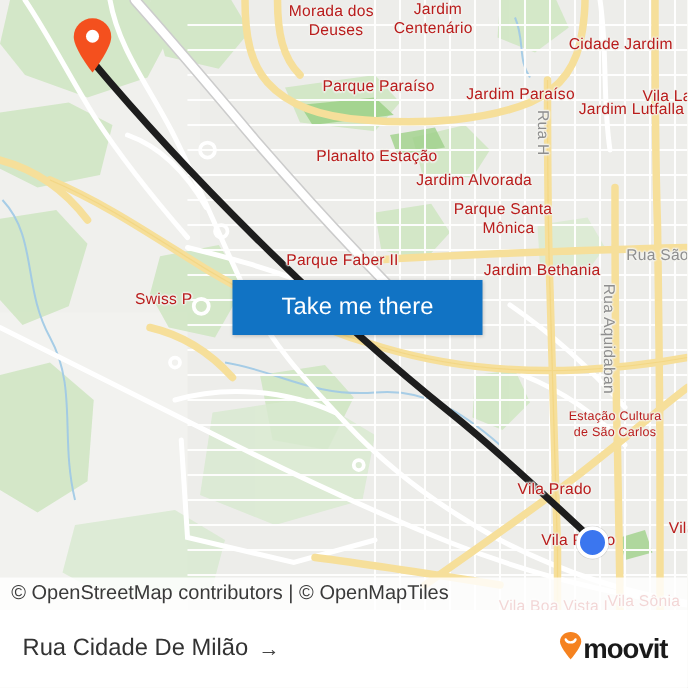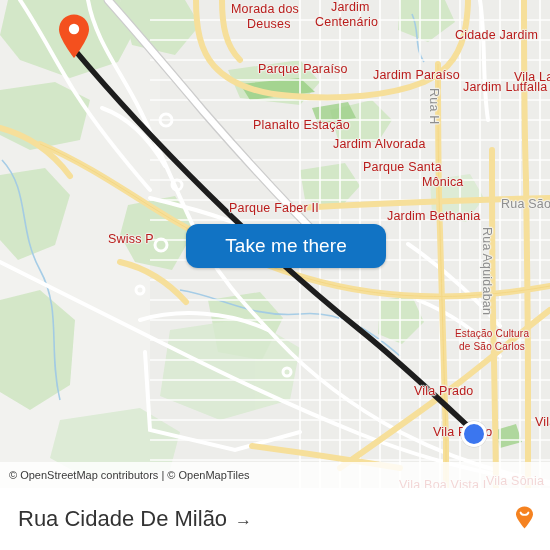--- a/index.html
+++ b/index.html
@@ -78,21 +78,21 @@
 
   
   .cta {
     position: absolute;
     left: 186px;
     top: 224px;
     width: 200px;
     height: 44px;
     background: #1173c4;
     border: none;
-    border-radius: 12px;
+    border-radius: 0;
     color: #ffffff;
     font-family: "Liberation Sans", sans-serif;
     font-size: 19px;
     letter-spacing: 0.1px;
     cursor: pointer;
     padding: 0;
     box-shadow: 0 1px 3px rgba(0,0,0,0.22);
     display: flex;
     align-items: center;
     justify-content: center;
@@ -106,21 +106,21 @@
     width: 100%;
     height: 26px;
     background: rgba(255,255,255,0.82);
     display: flex;
     align-items: center;
     box-sizing: border-box;
     padding-left: 9px;
   }
   .attrib-text {
     font-family: "Liberation Sans", sans-serif;
-    font-size: 11px;
+    font-size: 16px;
     color: #3a3a3a;
     white-space: pre;
   }
 
   
   .footer {
     position: absolute;
     left: 0;
     top: 488px;
     width: 550px;
@@ -132,21 +132,21 @@
     padding: 0 16px 0 18px;
   }
   .route-line {
     display: flex;
     align-items: center;
     flex: 1 1 auto;
     min-width: 0;
   }
   .route-origin, .route-dest {
     font-family: "Liberation Sans", sans-serif;
-    font-size: 22px;
+    font-size: 19px;
     color: #333333;
     white-space: nowrap;
   }
   .route-arrow {
     margin: 0 8px;
     font-size: 17px;
     color: #444444;
     line-height: 1;
   }
   .brand {
@@ -322,21 +322,21 @@
       <div class="lbl" style="left:331px; top:0px;">Jardim</div>
       <div class="lbl" style="left:315px; top:15px;">Centenário</div>
       <div class="lbl" style="left:455px; top:28px;">Cidade Jardim</div>
       <div class="lbl" style="left:258px; top:62px;">Parque Paraíso</div>
       <div class="lbl" style="left:373px; top:68px;">Jardim Paraíso</div>
       <div class="lbl" style="left:514px; top:70px;">Vila La</div>
       <div class="lbl" style="left:463px; top:80px;">Jardim Lutfalla</div>
       <div class="lbl" style="left:253px; top:118px;">Planalto Estação</div>
       <div class="lbl" style="left:297px; top:137px;margin-left:36px;">Jardim Alvorada</div>
       <div class="lbl" style="left:363px; top:160px;">Parque Santa</div>
-      <div class="lbl" style="left:386px; top:175px;margin-left:36px;">Mônica</div>
+      <div class="lbl" style="left:386px; top:175px;">Mônica</div>
       <div class="lbl" style="left:229px; top:201px;">Parque Faber II</div>
       <div class="lbl" style="left:387px; top:209px;">Jardim Bethania</div>
       <div class="lbl street" style="left:501px; top:197px;">Rua São</div>
       <div class="lbl" style="left:108px; top:232px;">Swiss P</div>
       <div class="lbl small" style="left:455px; top:328px;">Estação Cultura</div>
       <div class="lbl small" style="left:459px; top:341px;">de São Carlos</div>
       <div class="lbl" style="left:414px; top:384px;">Vila Prado</div>
       <div class="lbl" style="left:433px; top:425px;">Vila Prado</div>
       <div class="lbl" style="left:535px; top:415px;">Vila</div>
       <div class="lbl" style="left:399px; top:456px;margin-top:22px;">Vila Boa Vista I</div>
@@ -369,16 +369,17 @@
       <span class="route-origin">Rua Cidade De Milão</span>
       <span class="route-arrow">→</span>
     </div>
     <div class="brand">
       <span>
         <svg width="19" height="23" viewBox="0 0 19 23">
           <path d="M9.5 22.5 C9.5 22.5 1 12.8 1 8.2 C1 3.9 4.8 0.6 9.5 0.6 C14.2 0.6 18 3.9 18 8.2 C18 12.8 9.5 22.5 9.5 22.5 Z" fill="#f58220"></path>
           <path d="M5.6 6.6 C6.6 9.6 12.4 9.6 13.4 6.6" stroke="#ffffff" stroke-width="1.9" fill="none" stroke-linecap="round"></path>
         </svg>
       </span>
+      <span class="brand-text">moovit</span>
     </div>
   </div>
 
 </div>
 
 </body></html>

